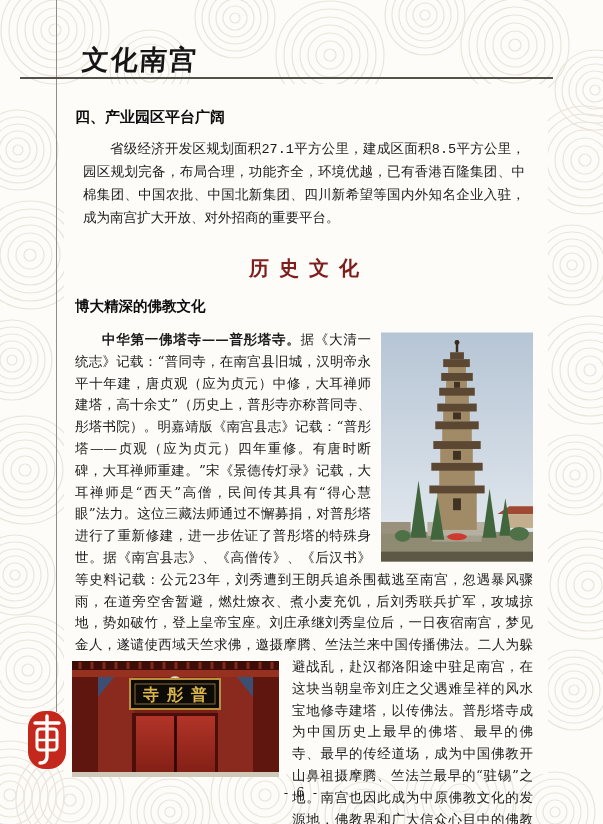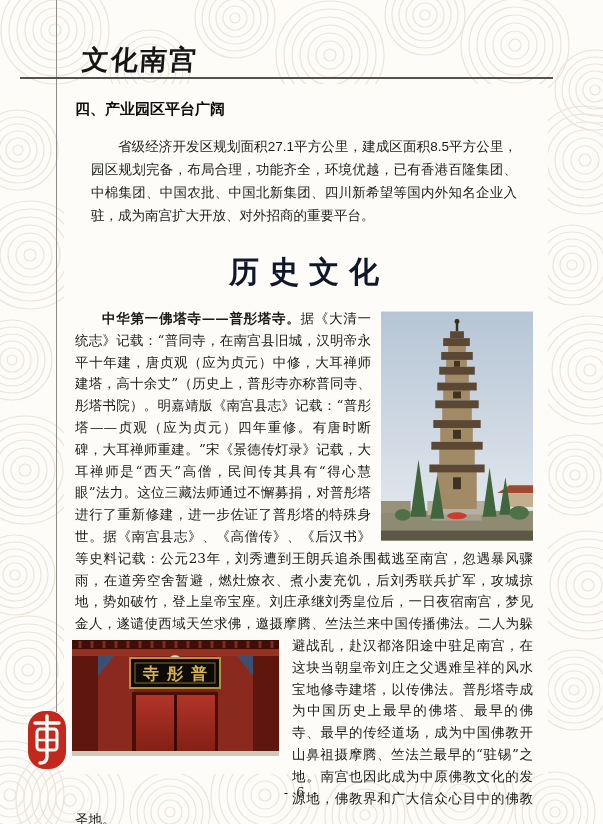--- a/index.html
+++ b/index.html
@@ -8,24 +8,24 @@
     background:#fdfcf9;font-family:"Liberation Sans",sans-serif;color:#1b1b1b;
   }
   .bg-pattern{position:absolute;left:0;top:0;z-index:0;}
   .content-mask{position:absolute;left:64px;top:84px;width:484px;height:690px;background:#fdfcf9;z-index:1;}
   .rule-v{position:absolute;left:56px;top:0;width:1px;height:712px;background:#8f8d86;z-index:3;}
   .rule-h{position:absolute;left:20px;top:77px;width:533px;height:2px;background:#55524c;z-index:3;}
   .brand{position:absolute;left:82px;top:42px;display:flex;align-items:baseline;gap:11px;z-index:4;white-space:nowrap;}
   .brand-cn{font-family:"DejaVu Serif",serif;font-weight:bold;font-size:27px;letter-spacing:2px;color:#151515;transform:skewX(-4deg);}
   .brand-en{font-family:"DejaVu Serif",serif;font-weight:bold;font-style:italic;font-size:15px;letter-spacing:1px;color:#262626;}
   .content{position:absolute;left:75px;top:100px;width:458px;z-index:4;}
-  .sec-heading{margin:0 0 11px 0;font-size:15px;font-weight:bold;color:#0e0e0e;font-family:"Liberation Sans",sans-serif;}
-  .intro{margin:16px;font-family:Liberation Sans, sans-serif;font-size:13.5px;line-height:23px;text-align:justify;text-indent:2em;color:#1b1b1b;}
+  .sec-heading{margin:8px 0 11px 0;font-size:15px;font-weight:bold;color:#0e0e0e;font-family:"Liberation Sans",sans-serif;}
+  .intro{margin:8px;font-family:Liberation Mono, monospace;font-size:13.5px;line-height:23px;text-align:justify;text-indent:2em;color:#1b1b1b;}
   .chapter-title{margin:25px 0 15px 0;text-align:center;font-family:"DejaVu Serif",serif;font-weight:bold;
-    font-size:30px;letter-spacing:10px;text-indent:10px;color:#0f172a;}
+    font-size:20px;letter-spacing:10px;text-indent:10px;color:#7f1d1d;}
   .sub-heading{margin:0 0 13px 0;font-size:14.5px;font-weight:bold;color:#0e0e0e;font-family:"Liberation Sans",sans-serif;}
   .body-text{margin:0;font-family:"DejaVu Serif",serif;font-size:13.5px;line-height:21.8px;text-align:justify;text-indent:2em;color:#1b1b1b;}
   .body-text .lead{font-weight:bold;margin-top:20px;}
   .float-right-img{float:right;width:152px;height:230px;margin:3px 0 6px 10px;}
   .float-left-img{float:left;width:207px;height:116px;margin:5px 13px 36px -3px;}
   .float-right-img svg,.float-left-img svg{display:block;}
   .seal{position:absolute;left:26px;top:708px;z-index:4;}
   .pageno{position:absolute;left:0;right:0;top:785px;text-align:center;z-index:4;
     font-family:"DejaVu Serif",serif;font-size:13px;letter-spacing:2px;color:#1e1e1e;}
 </style>
@@ -98,20 +98,21 @@
       <rect x="11" y="21" width="20" height="21" rx="3" stroke-width="3"></rect>
       <path d="M11 32 H31" stroke-width="2.6"></path>
     </g>
   </svg>
 
   <main class="content">
     <h2 class="sec-heading">四、产业园区平台广阔</h2>
     <p class="intro">省级经济开发区规划面积27.1平方公里，建成区面积8.5平方公里，园区规划完备，布局合理，功能齐全，环境优越，已有香港百隆集团、中棉集团、中国农批、中国北新集团、四川新希望等国内外知名企业入驻，成为南宫扩大开放、对外招商的重要平台。</p>
 
     <h1 class="chapter-title">历史文化</h1>
+    <h3 class="sub-heading">博大精深的佛教文化</h3>
 
     <p class="body-text"><span class="float-right-img">
           <svg width="152" height="230" viewBox="0 0 154 232">
         <defs>
           <linearGradient id="sky" x1="0" y1="0" x2="0" y2="1">
             <stop offset="0" stop-color="#b6c5d5"></stop>
                 <stop offset="1" stop-color="#e6ebf0"></stop>
           </linearGradient>
           <linearGradient id="door" x1="0" y1="0" x2="0" y2="1">
             <stop offset="0" stop-color="#b23428"></stop>

